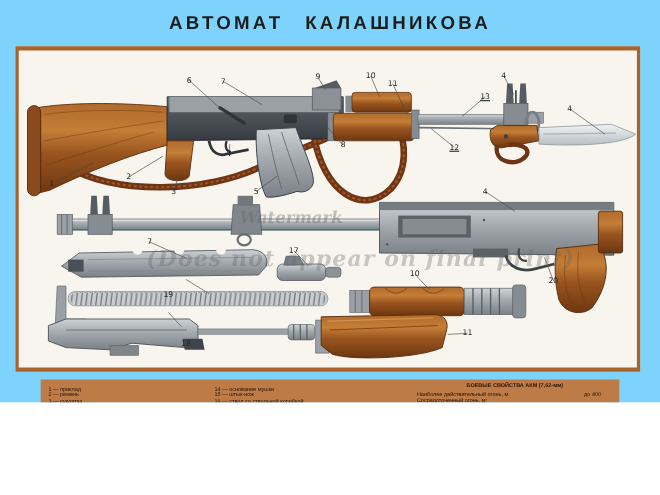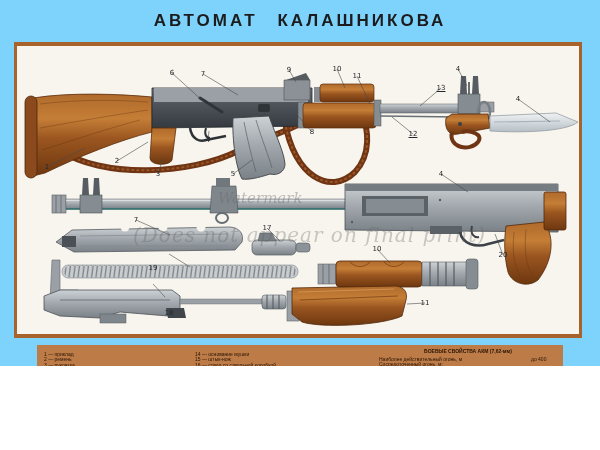--- a/index.html
+++ b/index.html
@@ -5,21 +5,21 @@
   html,body{margin:0;padding:0;}
   .page{position:relative;width:600px;height:366px;background:#7dd3fc;overflow:hidden;
         font-family:"Liberation Sans",sans-serif;}
   .title{position:absolute;top:11px;left:0;right:0;text-align:center;
          font-size:17px;font-weight:bold;letter-spacing:3px;word-spacing:12px;color:#1c1c1c;}
   .frame{position:absolute;left:14px;top:42px;width:568px;height:296px;box-sizing:border-box;
          border:3px solid #a8622c;border-top-width:4px;border-bottom-width:4px;background:#f8f5ee;}
   .art,.leaders{position:absolute;left:0;top:0;width:600px;height:450px;pointer-events:none;}
   .co{position:absolute;transform:translate(-50%,-50%);font-size:7px;color:#23272b;
       font-family:"DejaVu Sans",sans-serif;z-index:4;}
-  .wm{position:absolute;font-family:"DejaVu Serif",serif;font-style:italic;z-index:6;white-space:nowrap;}
+  .wm{position:absolute;font-family:"DejaVu Serif",serif;font-style:italic;z-index:6;white-space:nowrap;font-weight:bold;}
   .wm1{left:218px;top:189px;font-size:15px;color:rgba(105,105,105,0.40);}
   .wm2{left:133px;top:211px;font-size:20px;letter-spacing:1px;color:rgba(100,100,100,0.33);margin-top:12px;}
   .panel{position:absolute;left:37px;top:345px;width:526px;height:88px;background:#bd7b47;z-index:2;}
   .legend-col{position:absolute;top:7px;font-size:5px;line-height:5.3px;color:#2a1505;}
   .col1{left:7px;width:145px;}
   .col2{left:158px;width:178px;}
   .specs{position:absolute;left:342px;top:4px;width:178px;font-size:5px;line-height:5.5px;color:#2a1505;}
   .specs-header{text-align:center;font-weight:bold;font-size:5px;margin-bottom:2px;}
   .spec-row{display:flex;}
   .spec-row .lbl{flex:1;}

